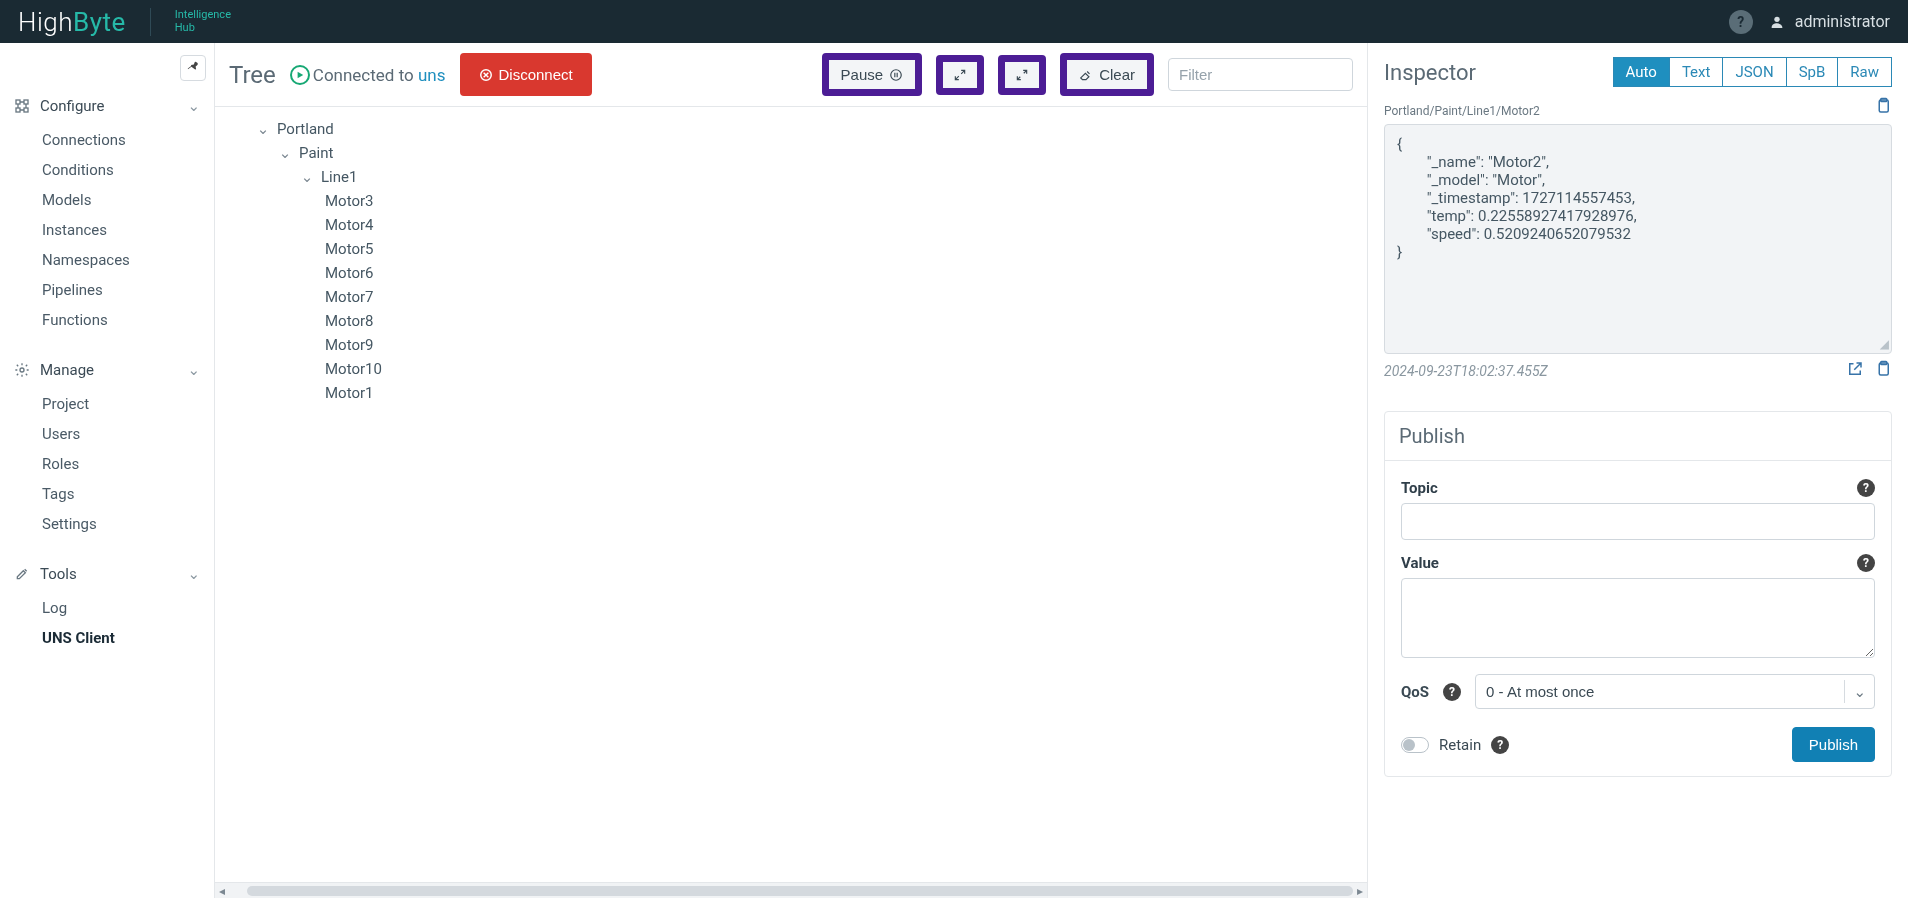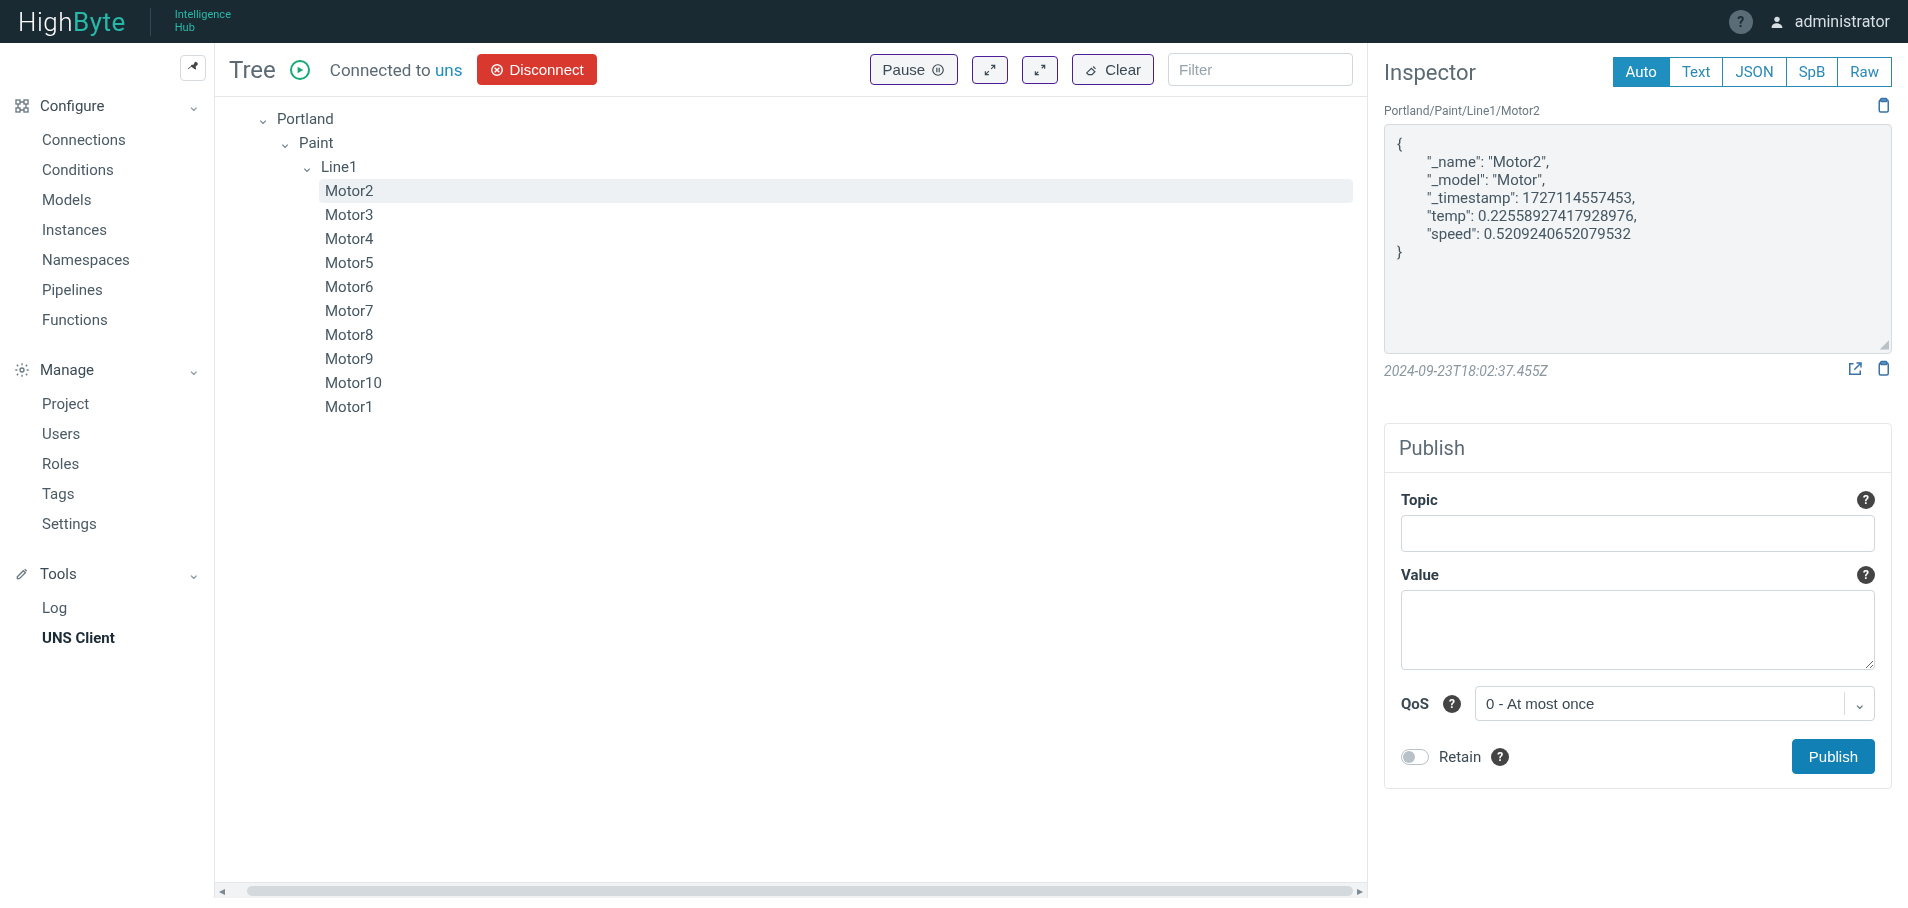--- a/index.html
+++ b/index.html
@@ -28,23 +28,23 @@
   .nav-head { display: flex; align-items: center; gap: 10px; padding: 8px 14px; color: #3b4a55; cursor: pointer; }
   .nav-head .chev { margin-left: auto; color: #8a97a0; }
   .nav-list { list-style: none; padding: 2px 0 6px 42px; }
   .nav-list li { padding: 6px 0; color: #4a5a66; cursor: pointer; }
   .nav-list li.active { font-weight: 700; color: #1b2b36; }
 
   
   .center { flex: 1; display: flex; flex-direction: column; border-right: 1px solid #e4e7ea; min-width: 0; }
   .center-toolbar { display: flex; align-items: center; gap: 14px; padding: 10px 14px; border-bottom: 1px solid #e4e7ea; }
   .tree-title { font-size: 24px; color: #5b6a75; font-weight: 400; }
-  .conn-status { display: flex; align-items: center; gap: 20px; color: #5b6a75; font-size: 17px; }
+  .conn-status { display: flex; align-items: center; gap: 3px; color: #5b6a75; font-size: 17px; }
   .play-icon { width: 20px; height: 20px; border: 2px solid #17a874; border-radius: 50%; display: inline-flex; align-items: center; justify-content: center; color: #17a874; }
-  .btn { border: 1px solid #4c1d95; background: #f3f5f7; color: #3a4953; padding: 6px 12px; border-radius: 4px; font-size: 15px; cursor: pointer; display: inline-flex; align-items: center; gap: 6px; }
+  .btn { border: 7px solid #4c1d95; background: #f3f5f7; color: #3a4953; padding: 6px 12px; border-radius: 4px; font-size: 15px; cursor: pointer; display: inline-flex; align-items: center; gap: 6px; }
   .btn.danger { background: #d9382f; border-color: #d9382f; color: #fff; }
   .btn.icon-only { padding: 6px 10px; }
   .toolbar-spacer { flex: 1; }
   .filter-input { border: 1px solid #cfd6dc; border-radius: 4px; padding: 7px 10px; font-size: 15px; width: 185px; color: #444; }
   .filter-input::placeholder { color: #96a2ab; }
 
   .tree-wrap { flex: 1; overflow: auto; position: relative; }
   .tree { padding: 10px 14px 0 18px; }
   .tree-row { display: flex; align-items: center; gap: 6px; padding: 3px 6px; color: #455763; border-radius: 4px; }
   .tree-row.selectable { cursor: pointer; }
@@ -70,21 +70,21 @@
   .insp-tab.active { background: #1f8fbf; color: #fff; }
 
   .insp-body { padding: 0 16px 10px; }
   .path-row { display: flex; align-items: flex-end; gap: 10px; color: #6a7882; font-size: 12px; margin-bottom: 6px; }
   .copy-btn { margin-left: auto; color: #3773a8; cursor: pointer; }
   .json-box { border: 1px solid #d6dbe0; border-radius: 4px; background: #f2f4f6; padding: 10px 12px; font-family: inherit; font-size: 15px; color: #455763; white-space: pre; min-height: 230px; position: relative; }
   .json-box .resize-mark { position: absolute; right: 2px; bottom: 2px; color: #b9c2c9; font-size: 12px; }
   .ts-row { display: flex; align-items: center; gap: 10px; color: #8a97a0; font-style: italic; font-size: 14px; margin-top: 6px; }
   .ts-row .icons { margin-left: auto; display: flex; gap: 10px; }
 
-  .publish-card { margin: 32px 16px 0; border: 1px solid #e4e7ea; border-radius: 4px; }
+  .publish-card { margin: 20px 16px 0; border: 1px solid #e4e7ea; border-radius: 4px; }
   .publish-head { padding: 12px 14px; border-bottom: 1px solid #e4e7ea; font-size: 20px; color: #5b6a75; }
   .publish-body { padding: 12px 16px 14px; }
   .form-label { display: flex; align-items: center; gap: 8px; font-weight: 700; color: #2f3e49; margin: 6px 0; }
   .help-dot { width: 18px; height: 18px; border-radius: 50%; background: #444; color: #fff; display: inline-flex; align-items: center; justify-content: center; font-size: 12px; font-weight: 700; margin-left: auto; }
   .inline-help { width: 18px; height: 18px; border-radius: 50%; background: #444; color: #fff; display: inline-flex; align-items: center; justify-content: center; font-size: 12px; font-weight: 700; }
   .text-input { width: 100%; border: 1px solid #cfd6dc; border-radius: 4px; padding: 9px 10px; font-size: 15px; }
   .text-area { width: 100%; border: 1px solid #cfd6dc; border-radius: 4px; padding: 9px 10px; font-size: 15px; height: 80px; resize: vertical; }
   .row-flex { display: flex; align-items: center; gap: 14px; margin-top: 12px; }
   .qos-label { font-weight: 700; color: #3a4953; }
   .select-wrap { flex: 1; position: relative; }
@@ -244,23 +244,20 @@
         </div>
         <div class="tree-row selectable lvl-2">
           <span class="tree-icon">⌄</span>
           <span>Paint</span>
         </div>
         <div class="tree-row selectable lvl-3">
           <span class="tree-icon">⌄</span>
           <span>Line1</span>
         </div>
         <div class="motor-list" id="motor-list">
-            <div class="tree-row selectable selected">
-              <span>Motor2</span>
-            </div>
             <div class="tree-row selectable">
               <span>Motor3</span>
             </div>
             <div class="tree-row selectable">
               <span>Motor4</span>
             </div>
             <div class="tree-row selectable">
               <span>Motor5</span>
             </div>
             <div class="tree-row selectable">

